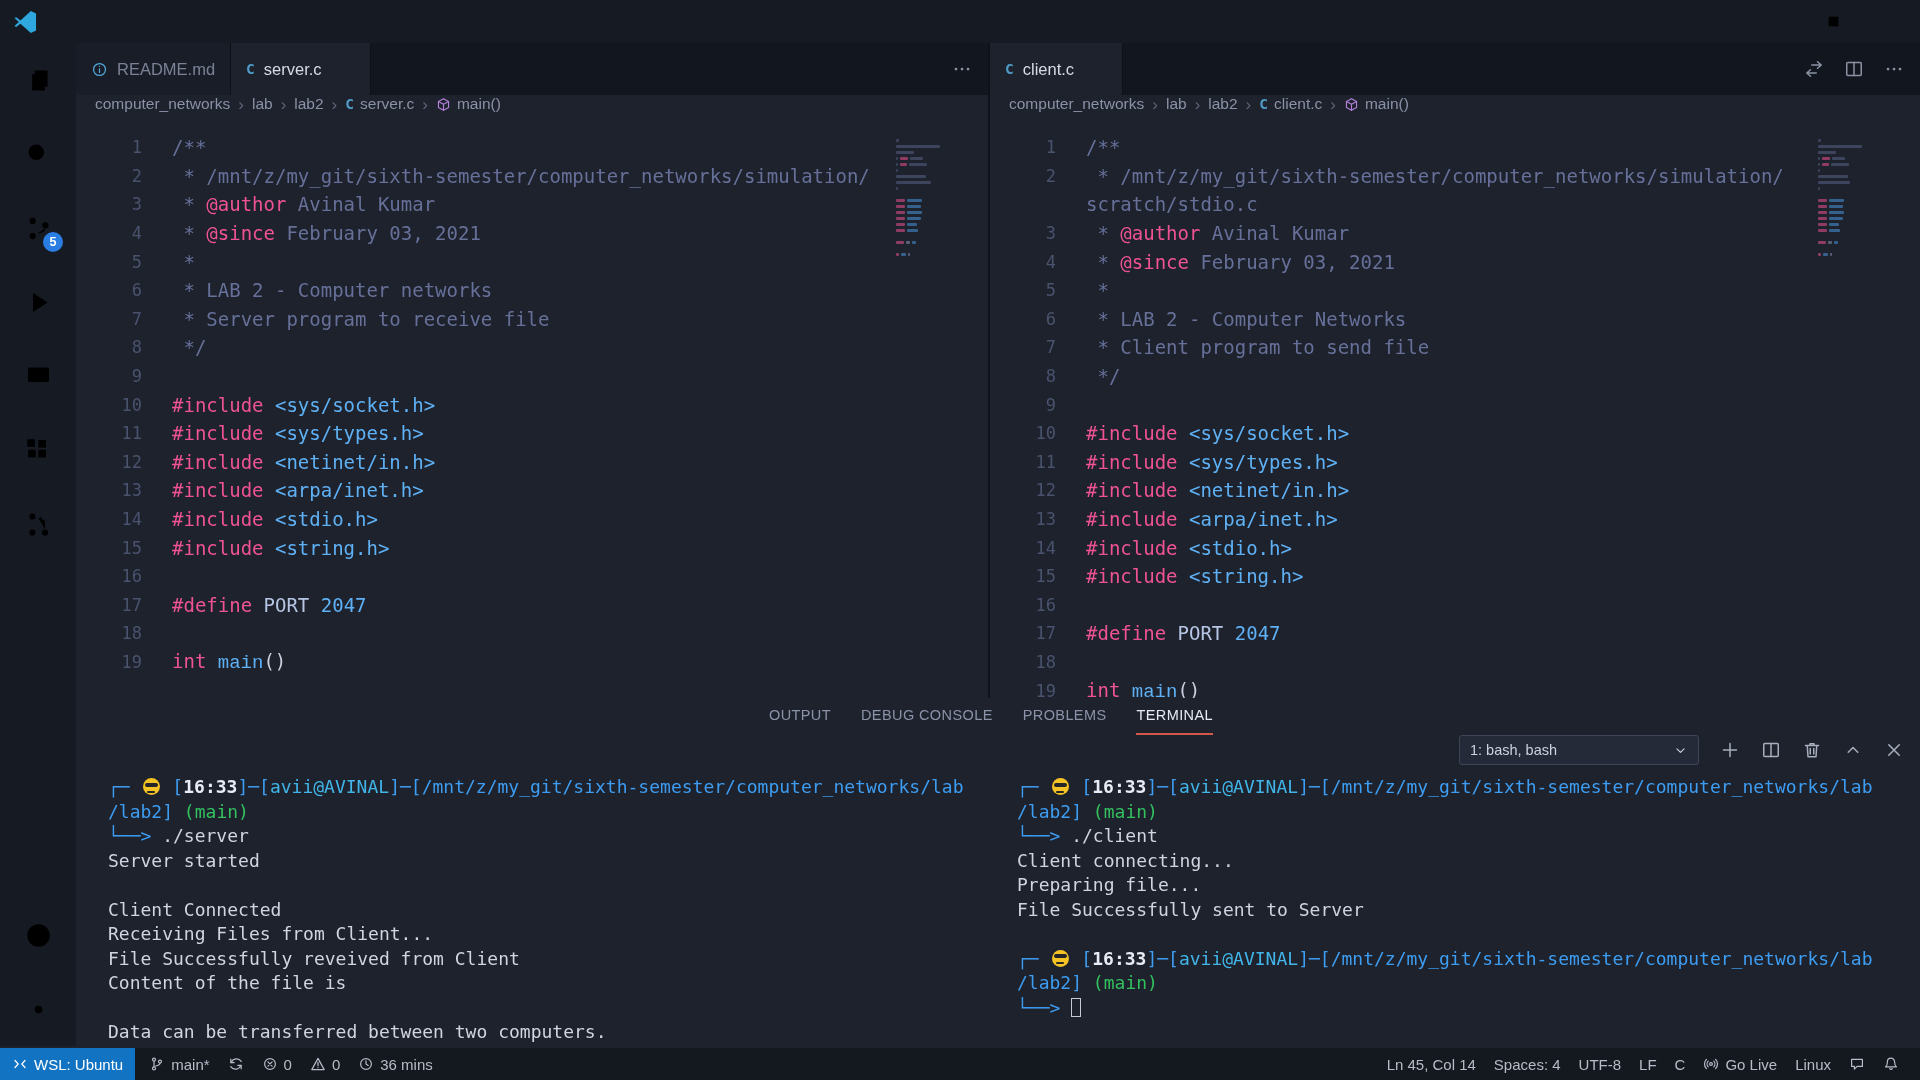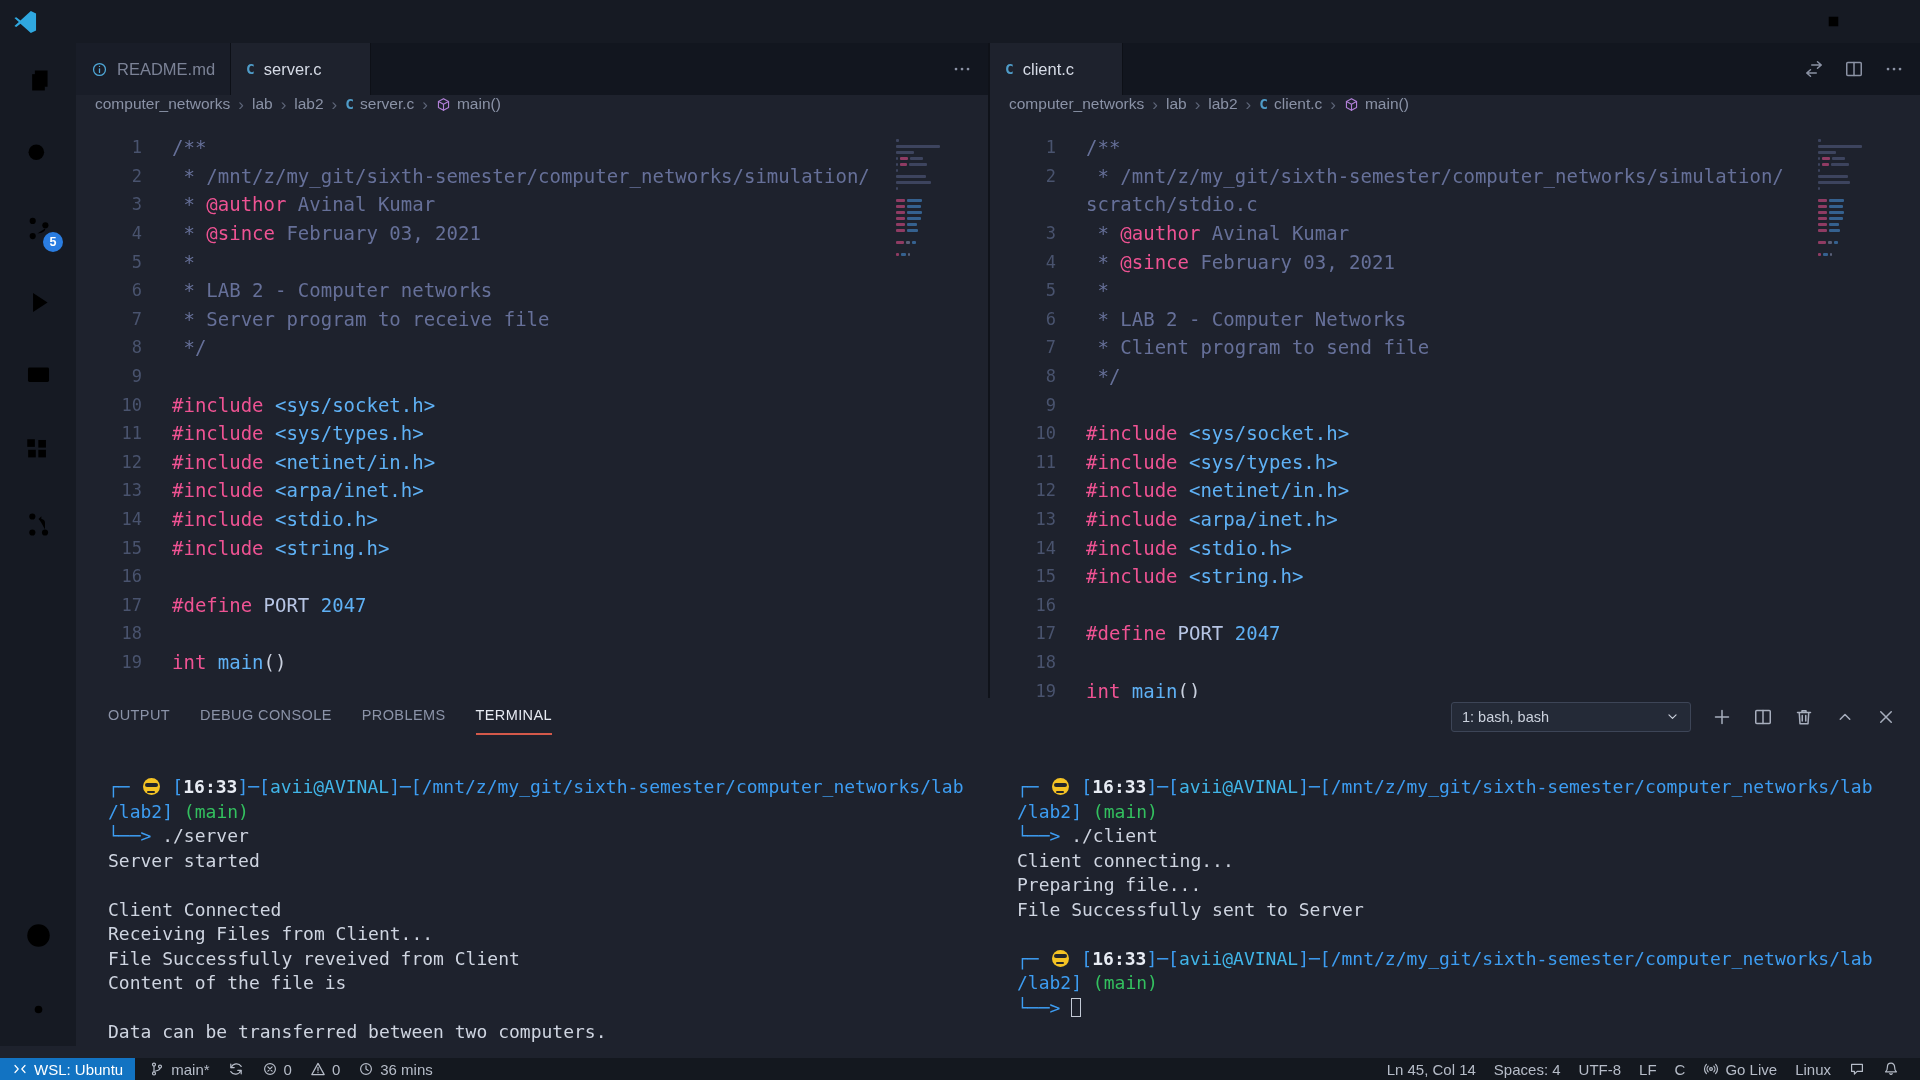--- a/index.html
+++ b/index.html
@@ -52,36 +52,36 @@
 
   .codewrap { position:relative; height:565px; }
   .code { font-family:"DejaVu Sans Mono",monospace; font-size:19px; color:#c8cfdd; }
   .crow { display:flex; height:28.6px; white-space:pre; align-items:center; }
   .lnum { width:66px; text-align:right; color:#49536e; font-size:17px; flex:none; }
   .ltxt { margin-left:30px; white-space:pre; }
   .tk-c { color:var(--comment,#667099); }
   .tk-k { color:var(--accent-pink,#ef5393); }
   .tk-s { color:var(--accent-blue,#5fb1f5); }
   .tk-n { color:var(--accent-blue,#5fb1f5); }
-  .tk-f { color:var(--accent-blue,#5fb1f5); }
+  .tk-f { color:var(--accent-blue,#5fb1f5);font-family:Liberation Mono, monospace; }
   .tk-v { color:#b7c5e4; }
   .tk-w { color:#c8cfdd; }
 
   .minimap { position:absolute; top:4px; width:46px; display:flex; flex-direction:column; }
   #group0 .minimap { right:46px; }
   #group1 .minimap { right:56px; }
   .mrow { height:6px; display:flex; gap:2px; align-items:center; overflow:hidden; }
   .mrow i { height:3px; border-radius:1px; flex:none; }
   .mk-c { background:#3d445e; } .mk-k { background:#8f3b63; }
   .mk-s,.mk-n,.mk-f { background:#35618f; }
   .mk-v,.mk-w { background:#596079; }
 
   
   .panel { position:absolute; left:76px; right:0; top:698px; height:348px; background:var(--bg-editor,#1e222d); z-index:3; }
-  .panel-header { height:37px; display:flex; align-items:center; padding-left:32px; padding-right:24px; }
+  .panel-header { height:37px; display:flex; align-items:center; padding-left:32px; padding-right:16px;flex-direction:column; }
   .ptab { font-size:14.5px; letter-spacing:.4px; color:#8b93a8; margin-right:30px; height:37px; line-height:34px; }
   .ptab.active { color:#e6eaf2; border-bottom:2px solid var(--panel-underline,#d4594a); }
   .panel-right { margin-left:auto; display:flex; align-items:center; gap:21px; color:#a7aebd; }
   .term-picker { width:240px; height:30px; background:#242a37; border:1px solid #3d4557; border-radius:3px; display:flex; align-items:center; justify-content:space-between; padding:0 10px; font-size:14.5px; color:#ccd2de; }
   .term-picker .ic svg { width:15px; height:15px; }
   .panel-right .act svg { width:20px; height:20px; }
 
   .term-split { display:flex; height:311px; overflow:hidden; }
   .term { font-family:"DejaVu Sans Mono",monospace; font-size:18px; line-height:24.5px; color:#cfd5e1; padding-top:40px; white-space:pre; overflow:hidden; }
   .term:first-child { width:912px; flex:none; padding-left:32px; }
@@ -91,21 +91,21 @@
   .tw { color:#e8ecf4; font-weight:bold; }
   .tc { color:var(--terminal-cyan,#41b5e8); }
   .tg { color:var(--terminal-green,#33c05f); }
   .td { color:#cfd5e1; }
   .emoji { display:inline-block; width:17px; height:17px; background:#f5c324; border-radius:50%; position:relative; vertical-align:-2px; margin:0 2px; }
   .emoji::before { content:""; position:absolute; left:2px; right:2px; top:4.5px; height:4px; background:#23252a; border-radius:2px; }
   .emoji::after { content:""; position:absolute; left:4.5px; right:4.5px; bottom:2.5px; height:2px; background:#23252a; border-radius:1px; }
   .tcursor { display:inline-block; width:10px; height:19px; border:1.4px solid #c3cad6; vertical-align:-3px; }
 
   
-  .statusbar { position:absolute; left:0; right:0; bottom:0; height:22px; background:#14181f; display:flex; align-items:center; font-size:15px; color:#b6bcc8; z-index:9; }
+  .statusbar { position:absolute; left:0; right:0; bottom:0; height:32px; background:#14181f; display:flex; align-items:center; font-size:15px; color:#b6bcc8; z-index:9; }
   .sb-left { display:flex; align-items:center; height:100%; }
   .sb-right { margin-left:auto; display:flex; align-items:flex-start; height:100%; padding-right:12px; }
   .sb-item { display:flex; align-items:center; gap:6px; padding:0 9px; height:100%; white-space:nowrap; }
   .sb-item .ic svg { width:16px; height:16px; }
   .sb-remote { background:var(--remote-badge,#1273c2); color:#fff; padding:0 12px; margin-right:5px; }
 </style>
 </head>
 <body>
 
 <div class="titlebar">

